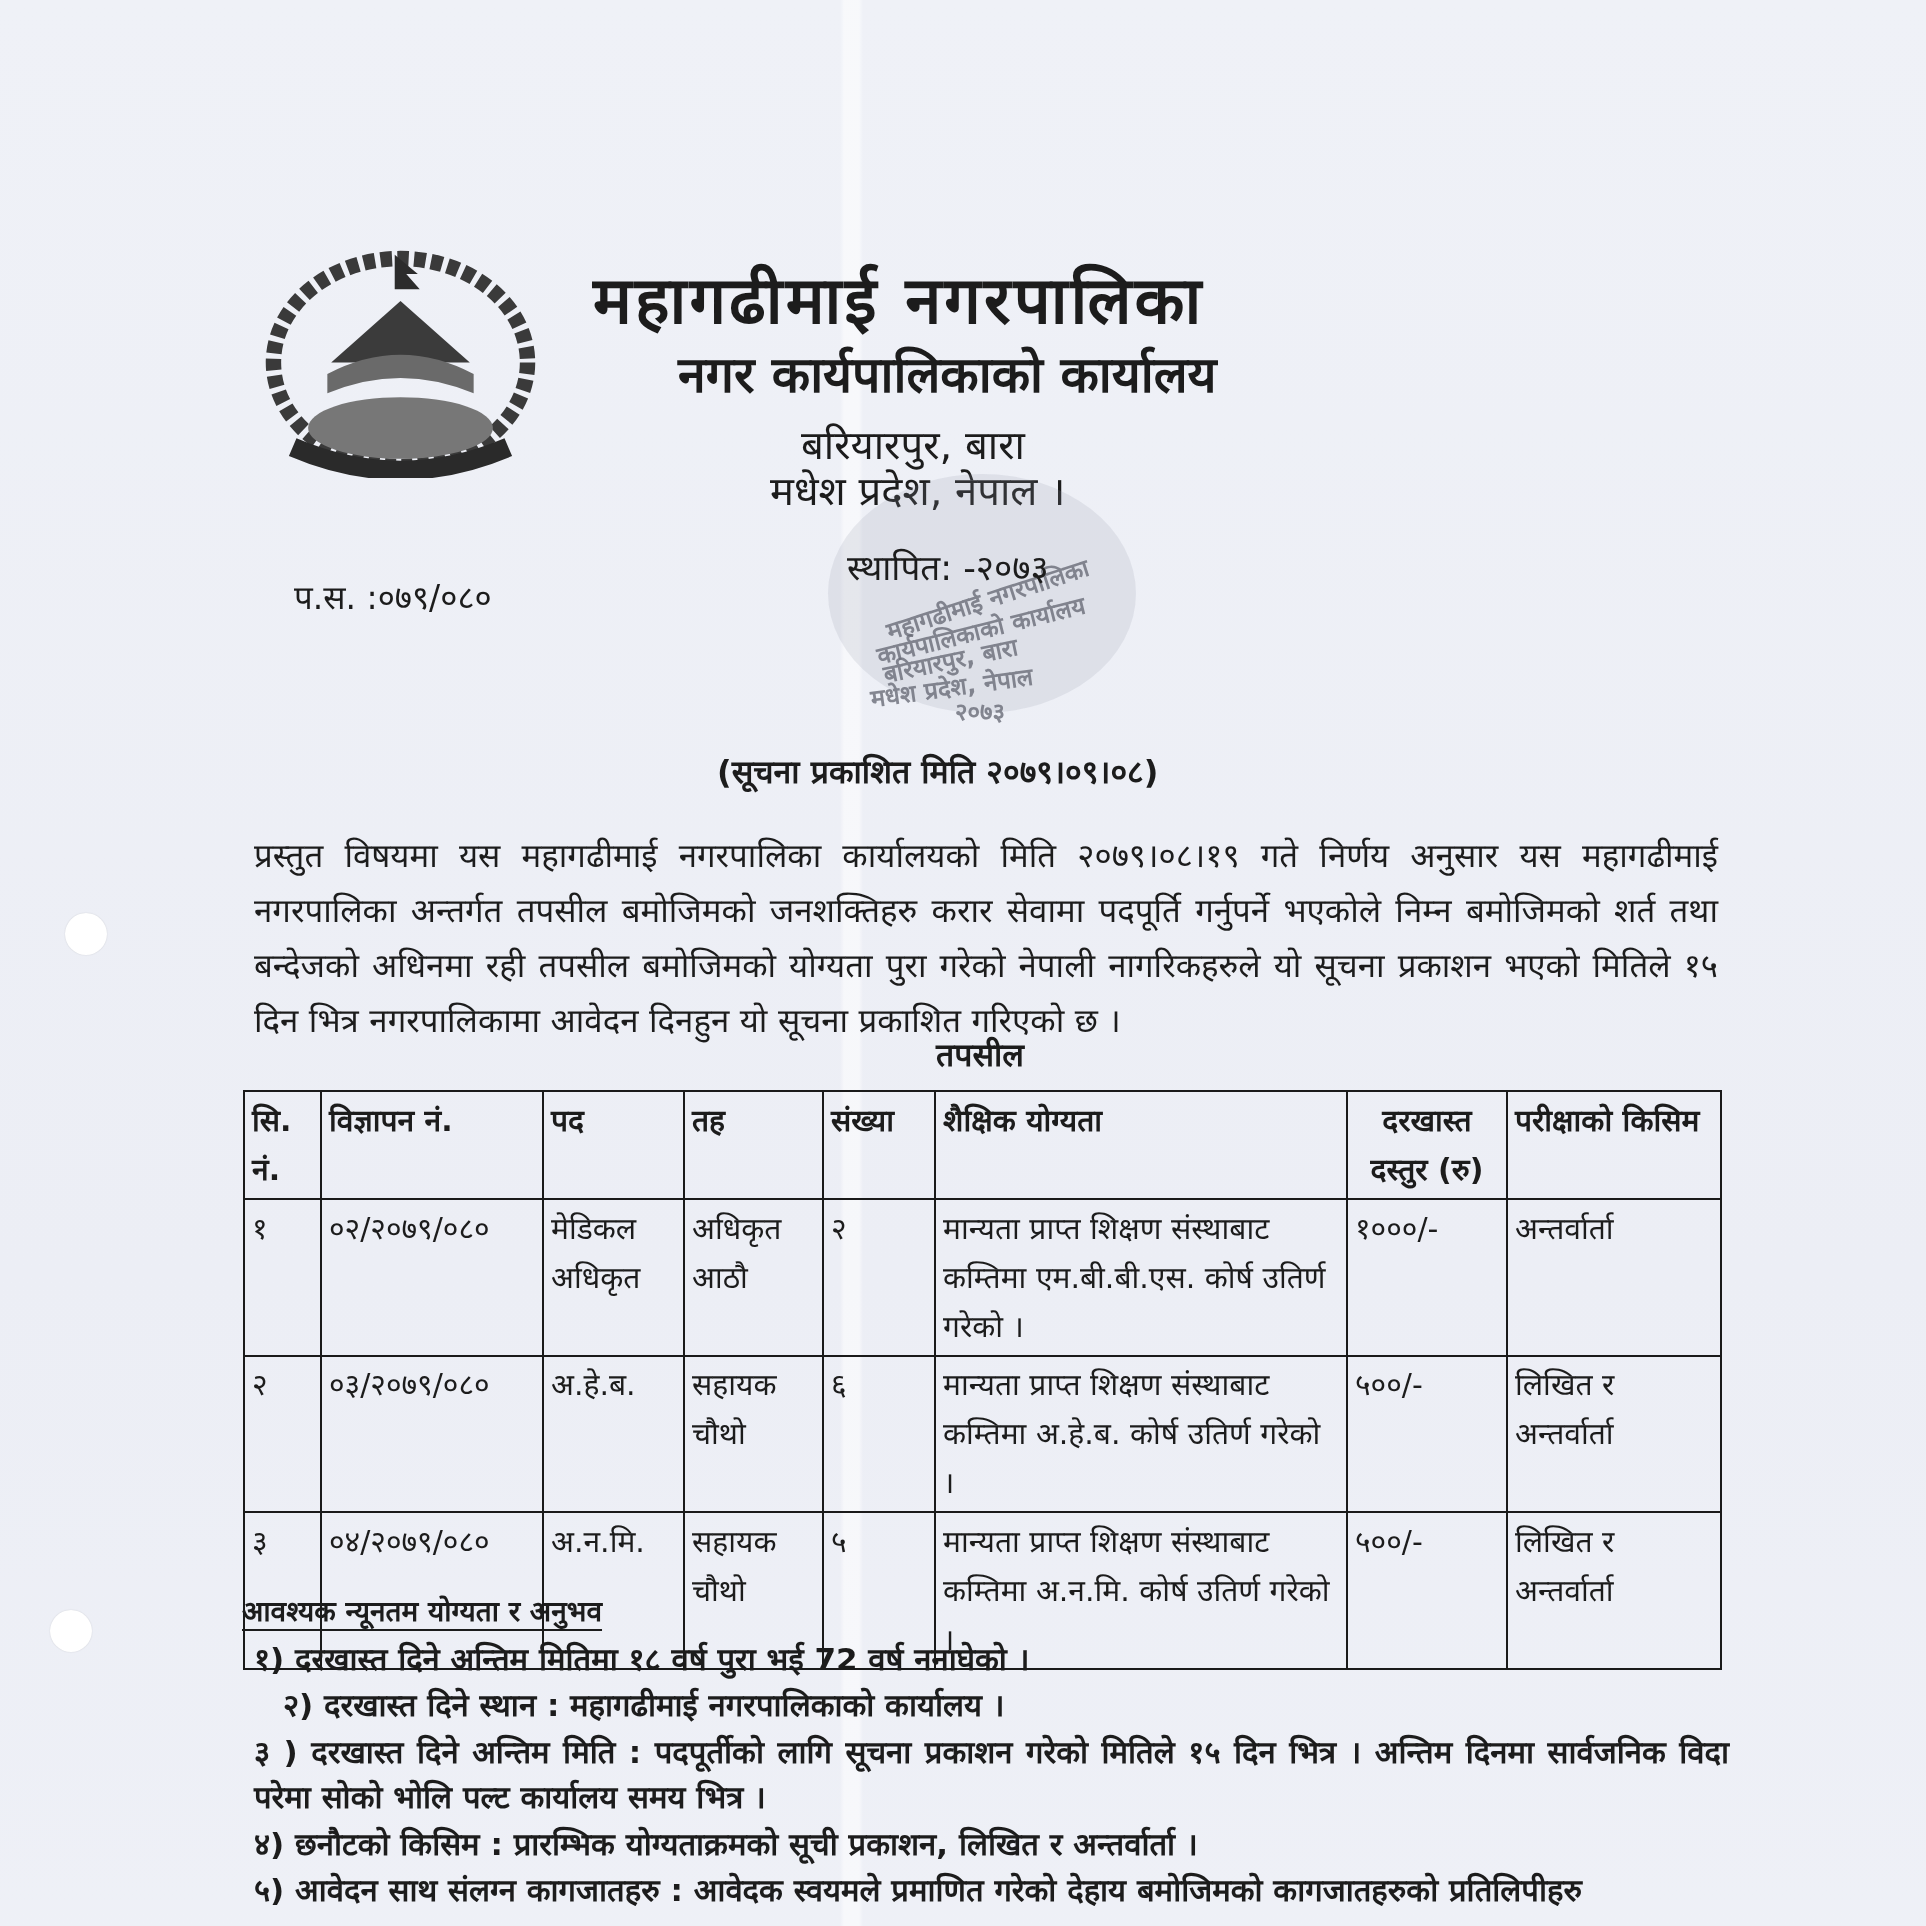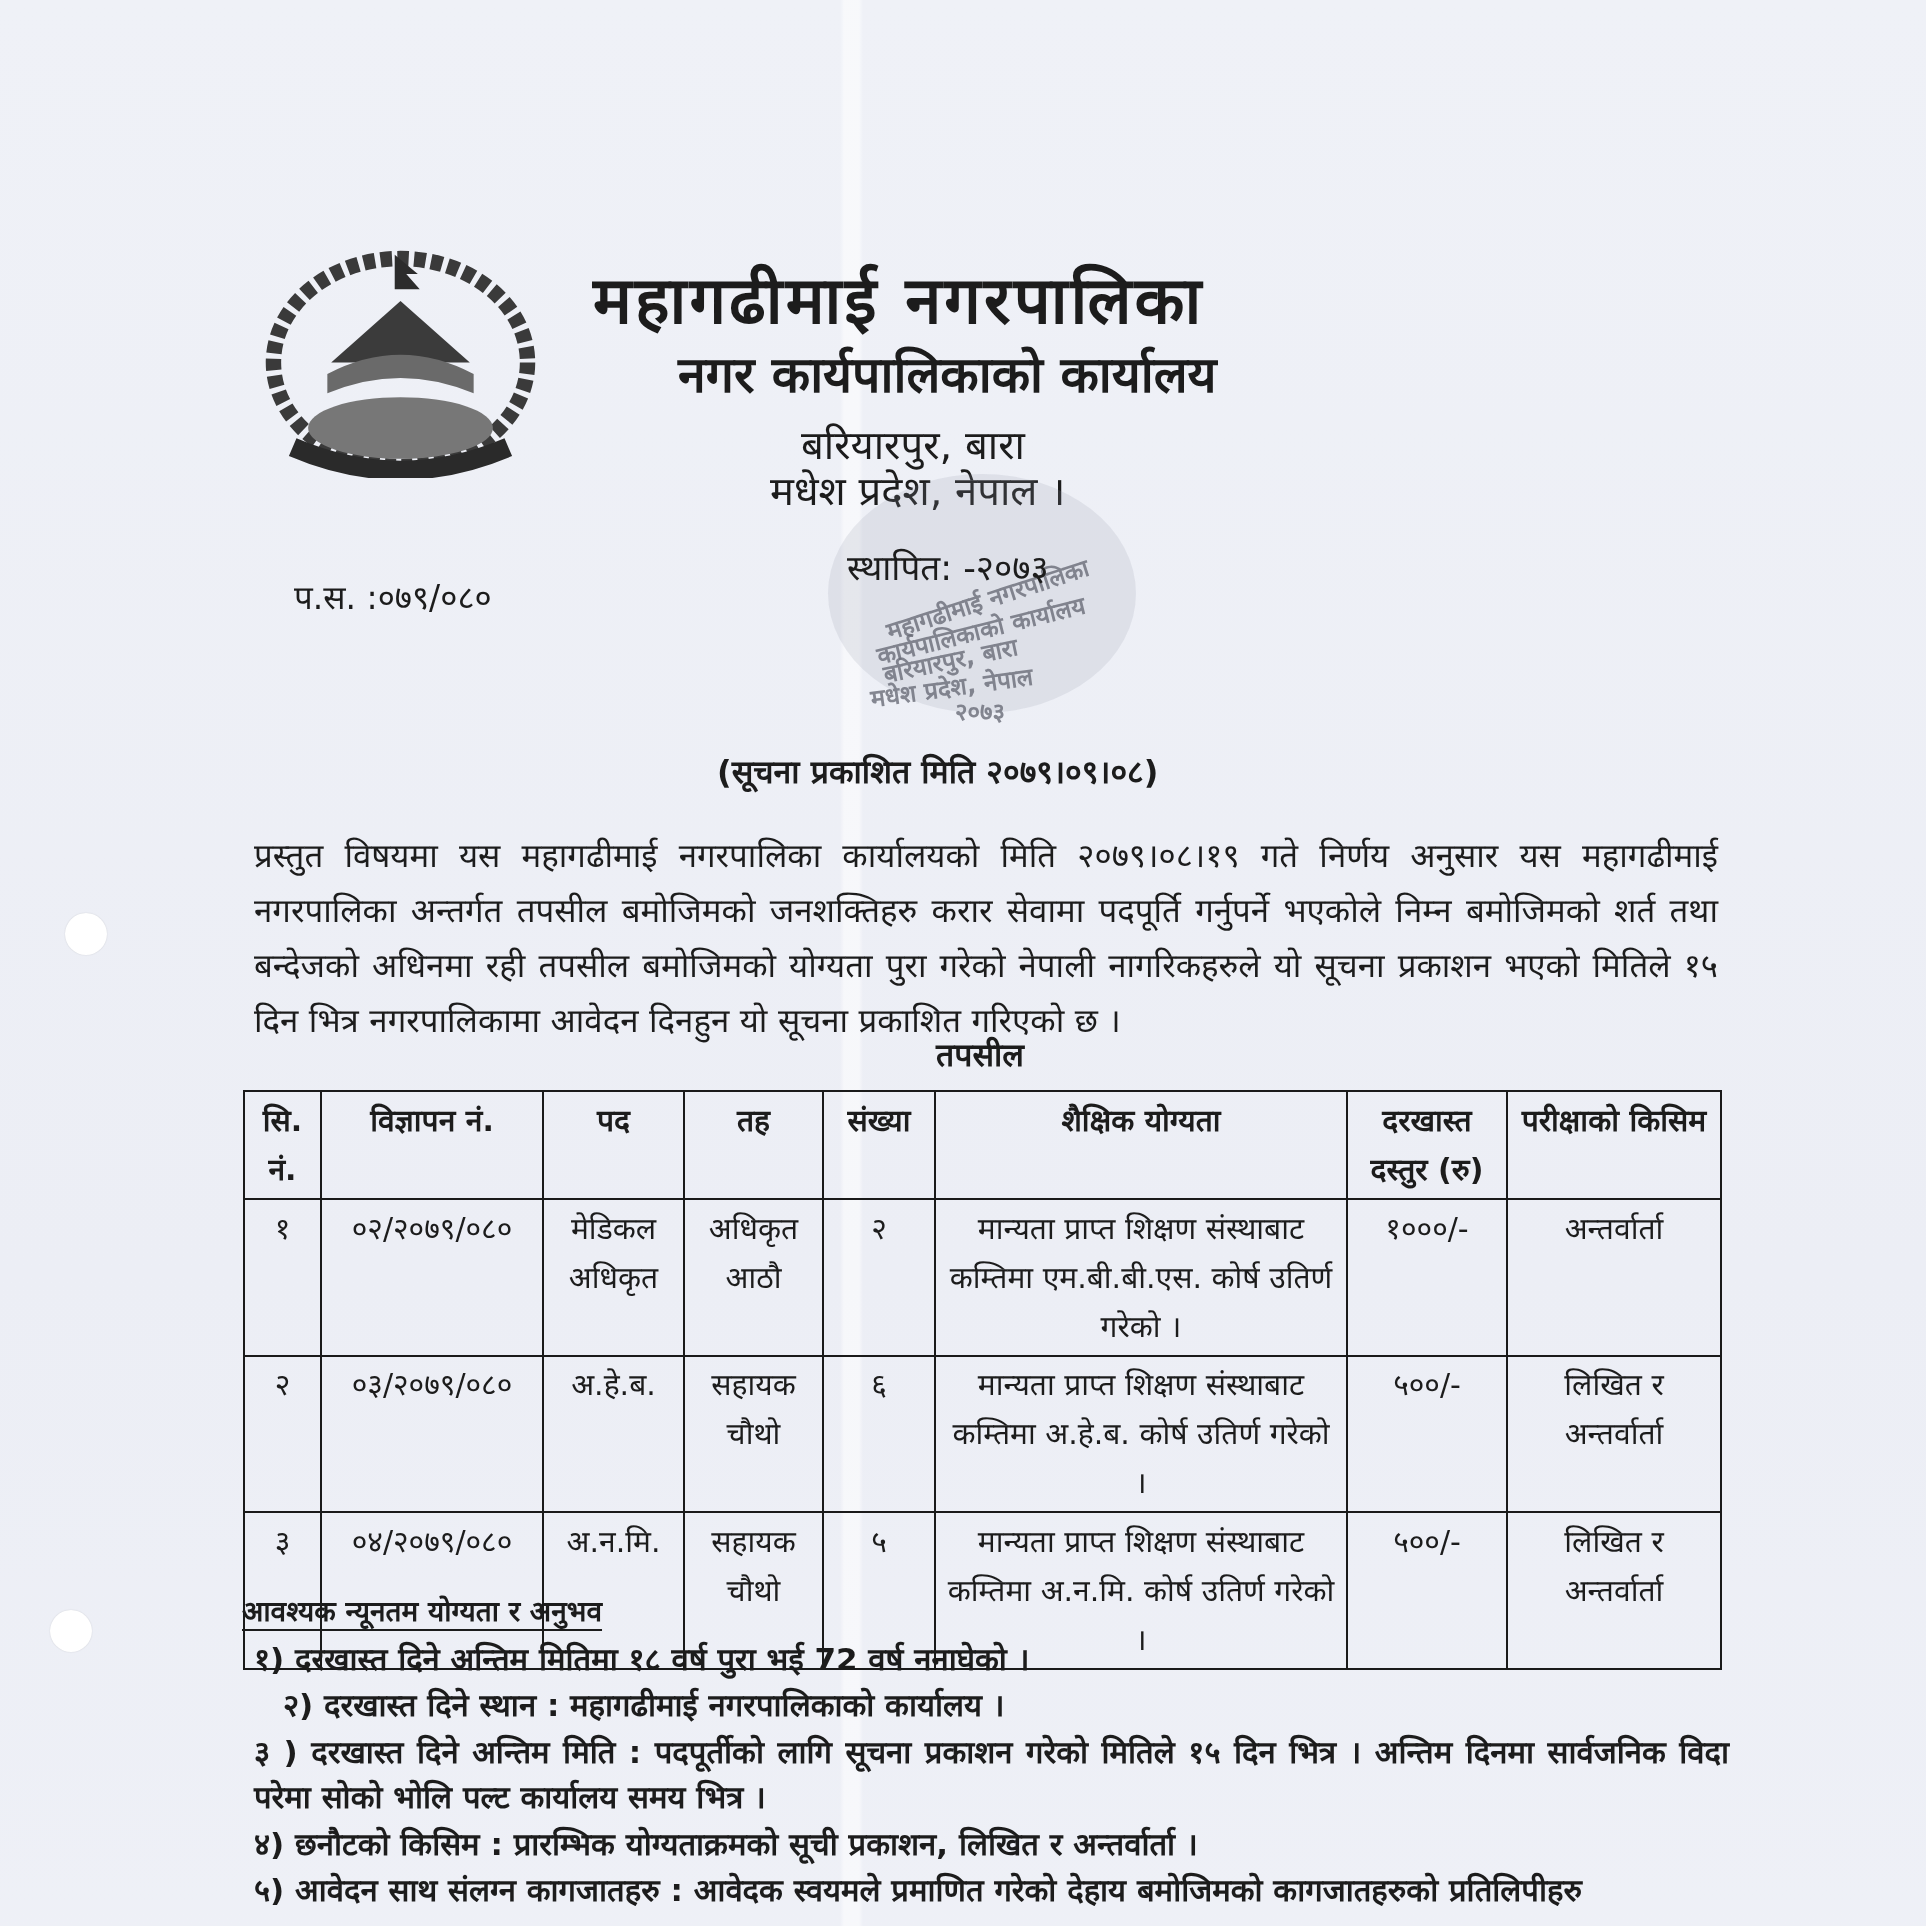--- a/index.html
+++ b/index.html
@@ -29,21 +29,21 @@
   .stamp{position:absolute;left:828px;top:474px;width:308px;height:239px;border-radius:50%;background:rgba(150,155,170,.18);}
   .stamp-line{position:absolute;font-size:24px;color:#6a6d78;font-weight:bold;opacity:.8;white-space:nowrap;}
   .heading{left:559px;top:701px;font-size:32px;font-weight:bold;}
   .subheading{left:717px;top:749px;font-size:32px;font-weight:bold;}
   .para{position:absolute;left:254px;top:828px;width:1464px;font-size:33px;line-height:55px;text-align:justify;}
   .tapsil{left:936px;top:1032px;font-size:32px;font-weight:bold;}
   table.notice{
     position:absolute;left:243px;top:1090px;width:1475px;border-collapse:collapse;
     font-size:30px;table-layout:fixed;
   }
-  table.notice th,table.notice td{border:2.3px solid #1a1a1a;vertical-align:top;padding:3.9px 7px;text-align:center;font-weight:normal;line-height:49px;}
+  table.notice th,table.notice td{border:2.3px solid #1a1a1a;vertical-align:top;padding:3.9px 7px;text-align:left;font-weight:normal;line-height:49px;}
   table.notice th{font-weight:bold;}
   .req-title{left:242px;top:1591px;font-size:28px;font-weight:bold;text-decoration:underline;text-underline-offset:7.7px;}
   .req{position:absolute;left:254px;width:1475px;font-size:31px;line-height:45px;font-weight:bold;}
 </style>
 </head>
 <body>
 
 <div class="paper">
 
   <div class="punch" style="left:65px;top:913px;"></div>

